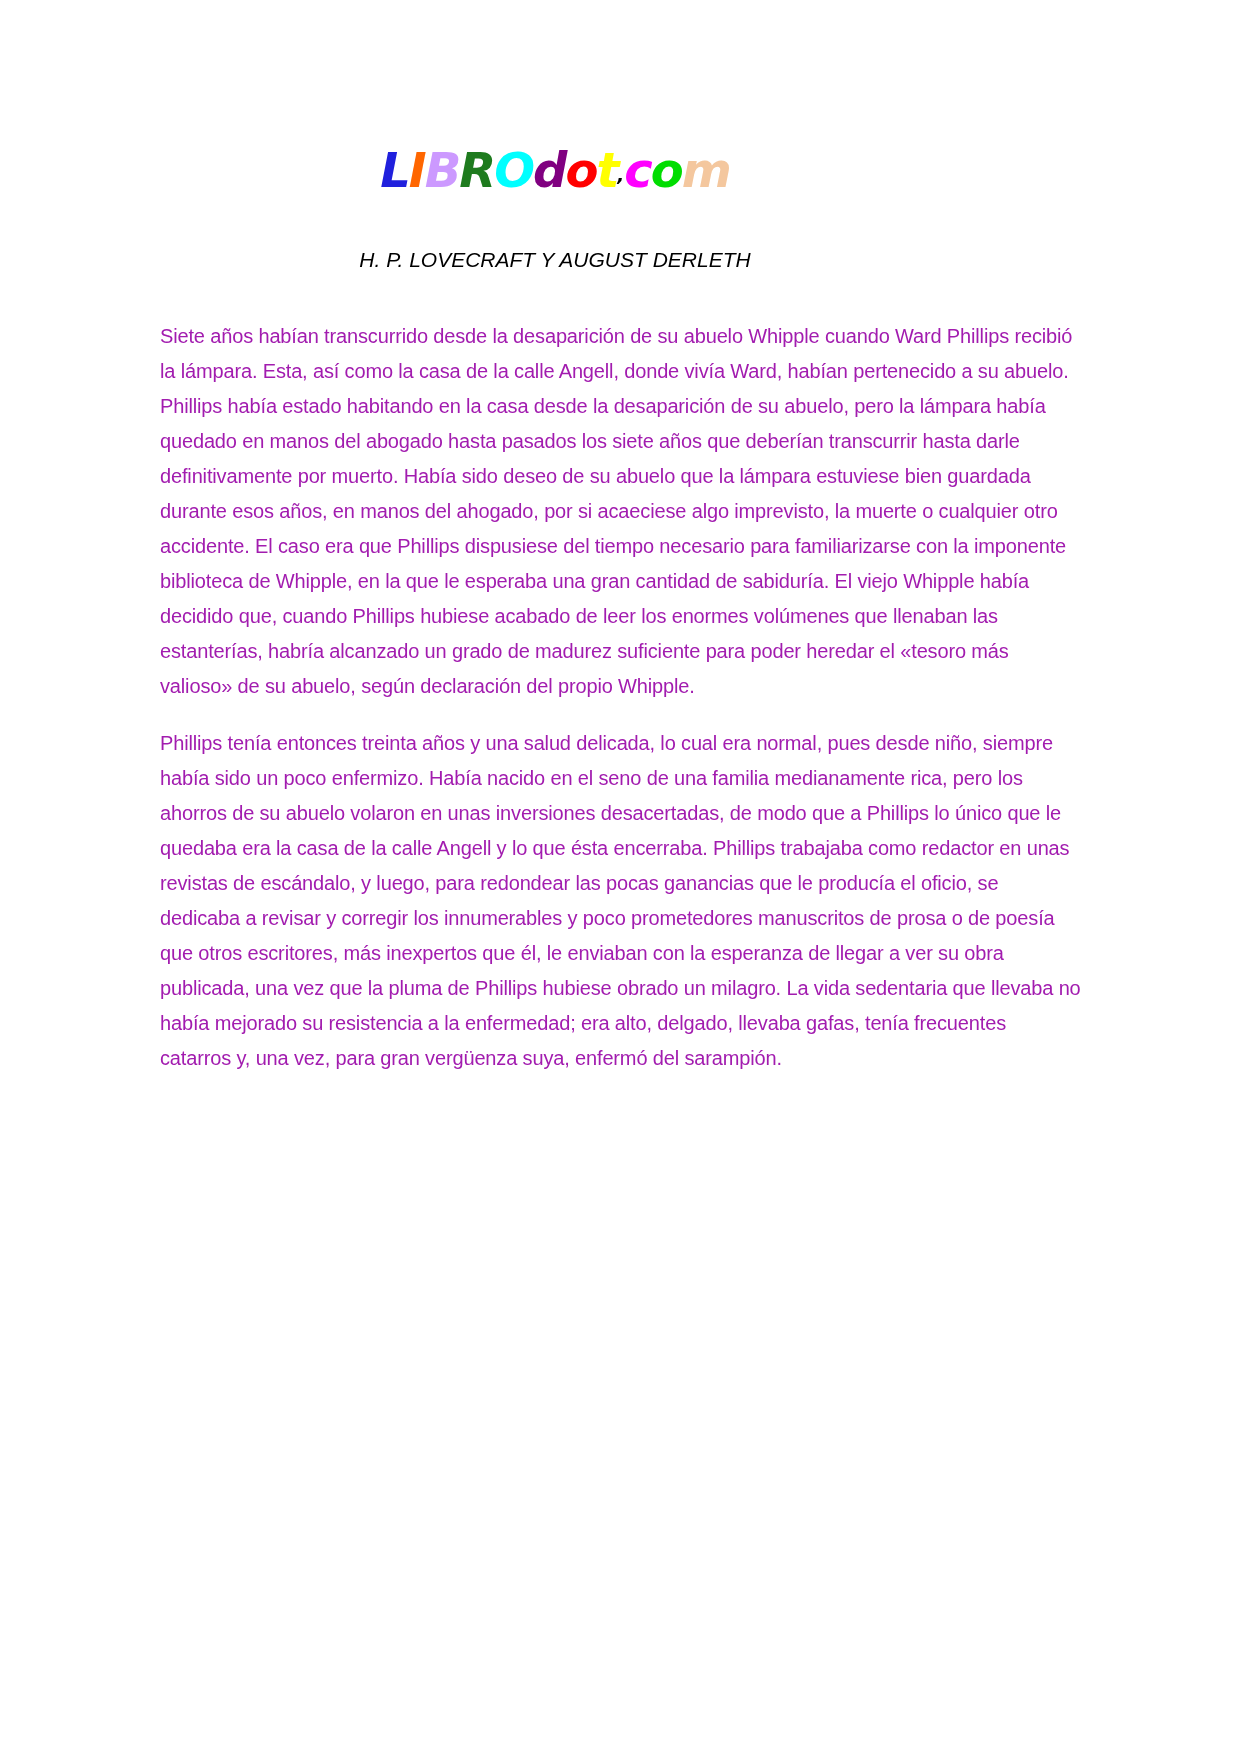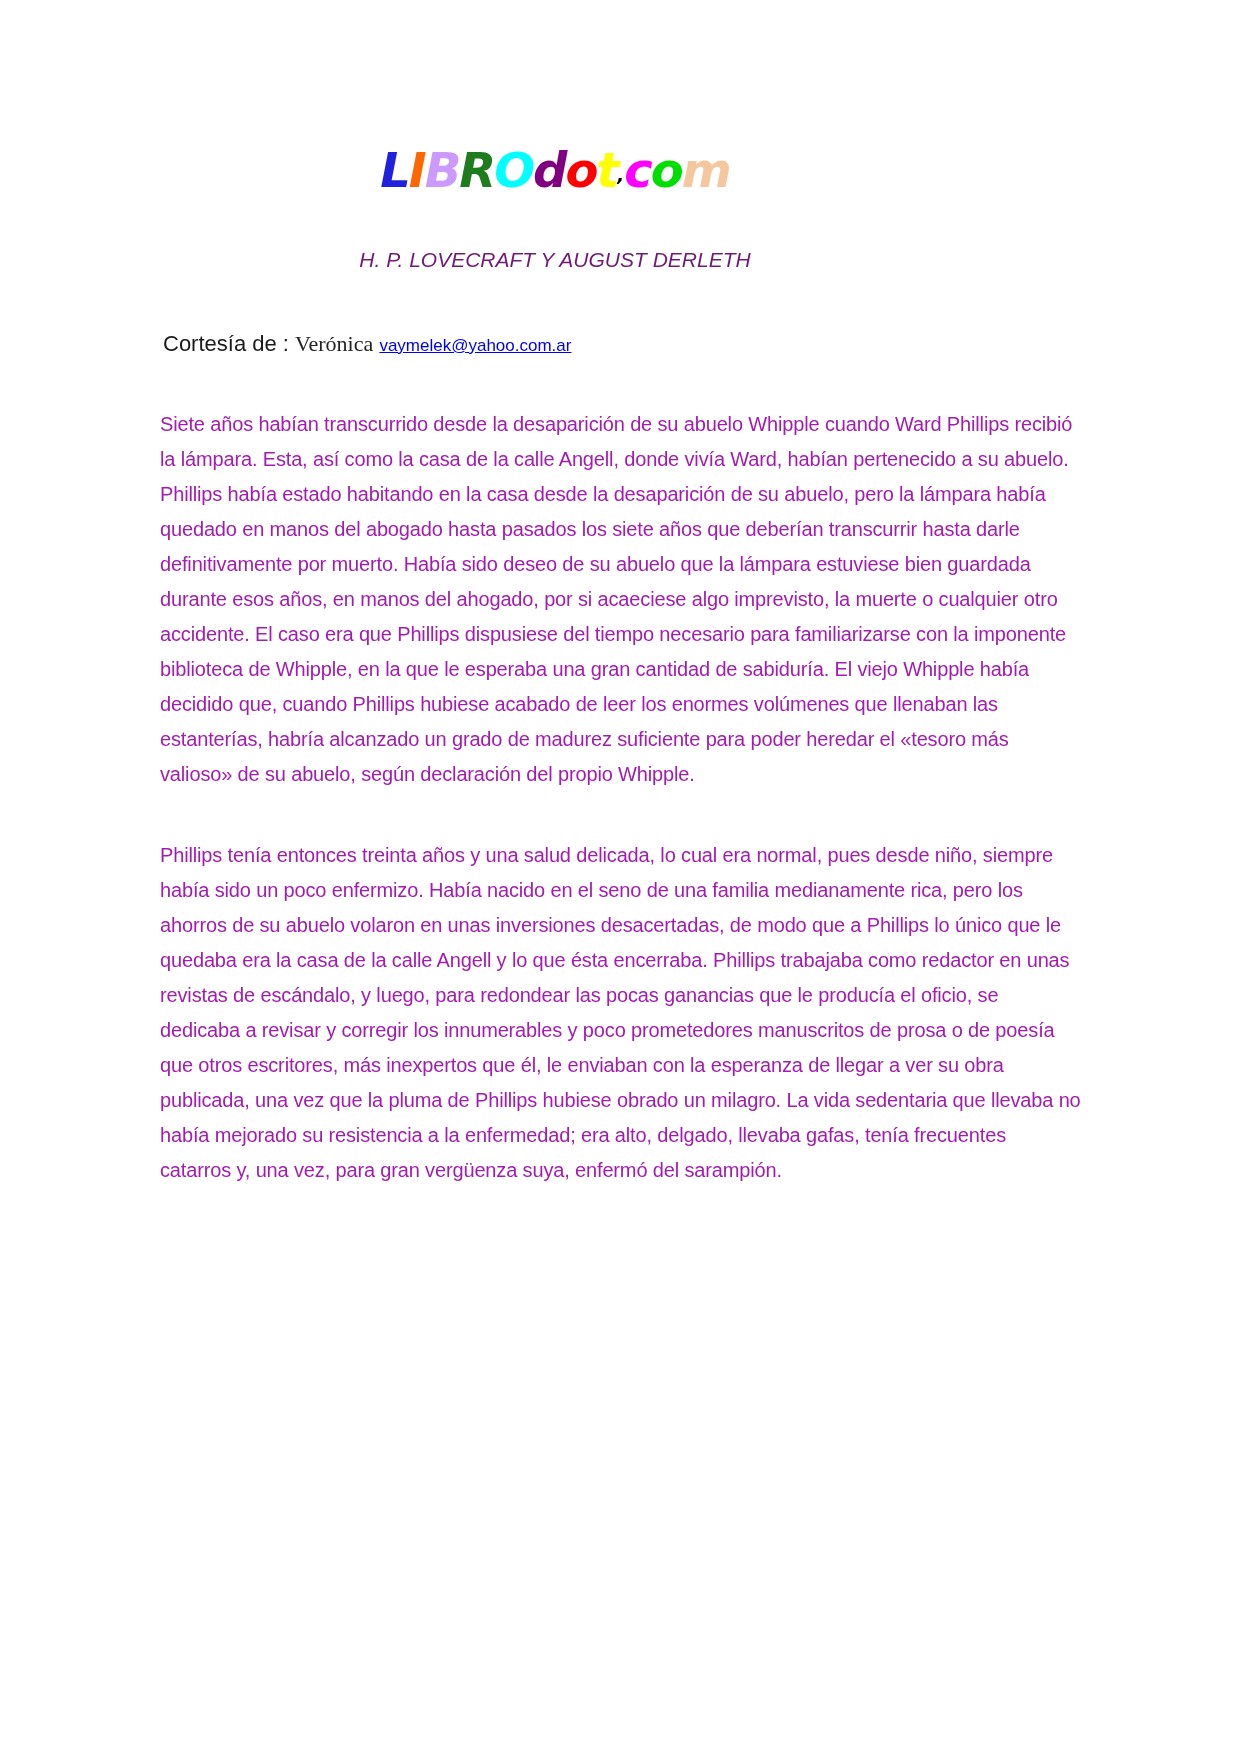--- a/index.html
+++ b/index.html
@@ -44,21 +44,21 @@
     font-size: 23px;
     font-weight: bold;
     color: #000000;
     line-height: 28px;
   }
   .author {
     margin: 36px 0 0 0;
     font-size: 21px;
     font-weight: normal;
     font-style: italic;
-    color: #701a75;
+    color: #000000;
     line-height: 26px;
   }
   .courtesy {
     margin: 56px 0 0 3px;
     font-size: 22px;
     line-height: 30px;
     color: #1a1a1a;
     text-align: left;
   }
   .courtesy-name {
@@ -74,36 +74,31 @@
   .body-text {
     margin-top: 46px;
     width: 921px;
     font-size: 20px;
     line-height: 35px;
     letter-spacing: -0.15px;
     color: #a21caf;
     text-align: left;
   }
   .body-text p { margin: 0; }
-  .body-text p + p { margin-top: 46px; }
+  .body-text p + p { margin-top: 22px; }
 </style>
 </head>
 <body>
 
 <div class="page">
 
   <div class="center-col">
     <div class="logo" id="logo"><span style="color: rgb(32, 32, 221);">L</span><span style="color: rgb(255, 102, 0);">I</span><span style="color: rgb(204, 153, 255);">B</span><span style="color: rgb(30, 123, 30);">R</span><span style="color: rgb(0, 255, 255);">O</span><span style="color: rgb(128, 0, 128);">d</span><span style="color: rgb(255, 0, 0);">o</span><span style="color: rgb(255, 255, 0);">t</span><span class="logo-dot" style="color: rgb(0, 0, 0);">,</span><span style="color: rgb(255, 0, 255);">c</span><span style="color: rgb(0, 221, 0);">o</span><span style="color: rgb(244, 199, 158);">m</span></div>
     <h2 class="author">H. P. LOVECRAFT Y AUGUST DERLETH</h2>
   </div>
 
-  <p class="courtesy">
-    <span>Cortesía de :</span>
-    <span class="courtesy-name">Verónica</span>
-    <a href="#" class="email-link" style="color: rgb(0, 0, 238);">vaymelek@yahoo.com.ar</a>
-  </p>
 
   <div class="body-text">
     <p>Siete años habían transcurrido desde la desaparición de su abuelo Whipple cuando Ward Phillips recibió la lámpara. Esta, así como la casa de la calle Angell, donde vivía Ward, habían pertenecido a su abuelo. Phillips había estado habitando en la casa desde la desaparición de su abuelo, pero la lámpara había quedado en manos del abogado hasta pasados los siete años que deberían transcurrir hasta darle definitivamente por muerto. Había sido deseo de su abuelo que la lámpara estuviese bien guardada durante esos años, en manos del ahogado, por si acaeciese algo imprevisto, la muerte o cualquier otro accidente. El caso era que Phillips dispusiese del tiempo necesario para familiarizarse con la imponente biblioteca de Whipple, en la que le esperaba una gran cantidad de sabiduría. El viejo Whipple había decidido que, cuando Phillips hubiese acabado de leer los enormes volúmenes que llenaban las estanterías, habría alcanzado un grado de madurez suficiente para poder heredar el «tesoro más valioso» de su abuelo, según declaración del propio Whipple.</p>
     <p>Phillips tenía entonces treinta años y una salud delicada, lo cual era normal, pues desde niño, siempre había sido un poco enfermizo. Había nacido en el seno de una familia medianamente rica, pero los ahorros de su abuelo volaron en unas inversiones desacertadas, de modo que a Phillips lo único que le quedaba era la casa de la calle Angell y lo que ésta encerraba. Phillips trabajaba como redactor en unas revistas de escándalo, y luego, para redondear las pocas ganancias que le producía el oficio, se dedicaba a revisar y corregir los innumerables y poco prometedores manuscritos de prosa o de poesía que otros escritores, más inexpertos que él, le enviaban con la esperanza de llegar a ver su obra publicada, una vez que la pluma de Phillips hubiese obrado un milagro. La vida sedentaria que llevaba no había mejorado su resistencia a la enfermedad; era alto, delgado, llevaba gafas, tenía frecuentes catarros y, una vez, para gran vergüenza suya, enfermó del sarampión.</p>
   </div>
 
 </div>
 
 </body></html>

